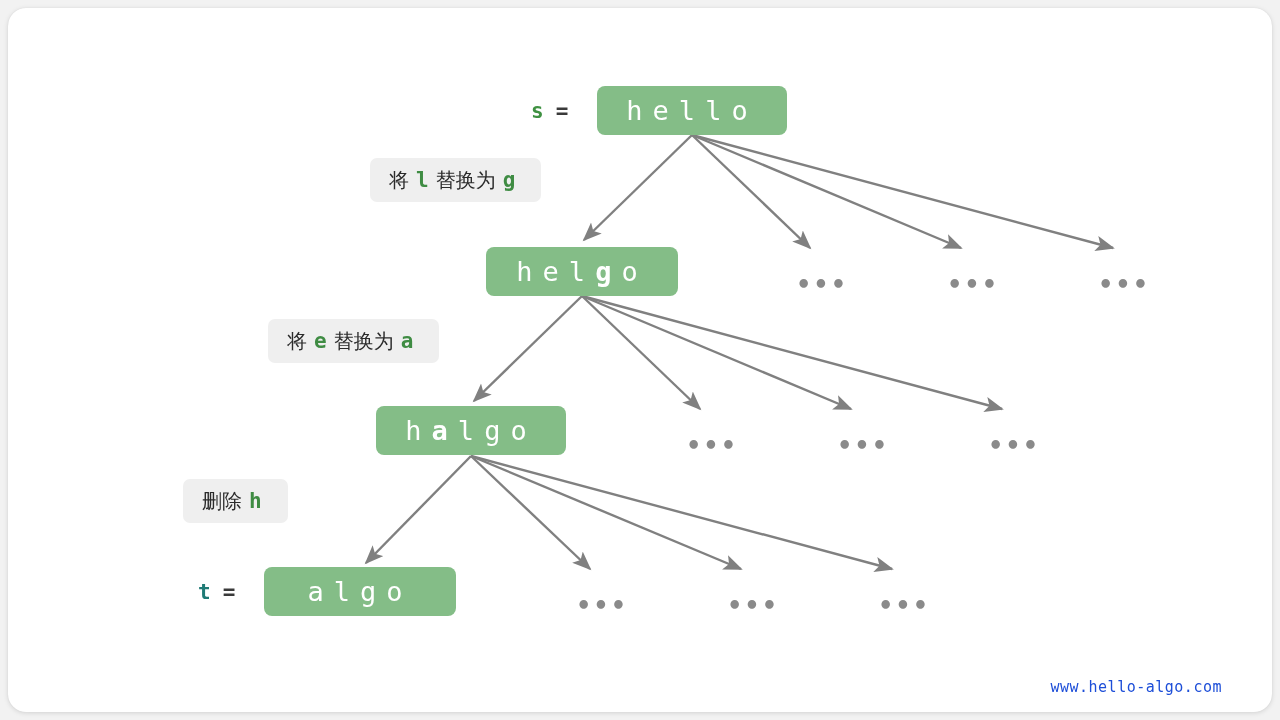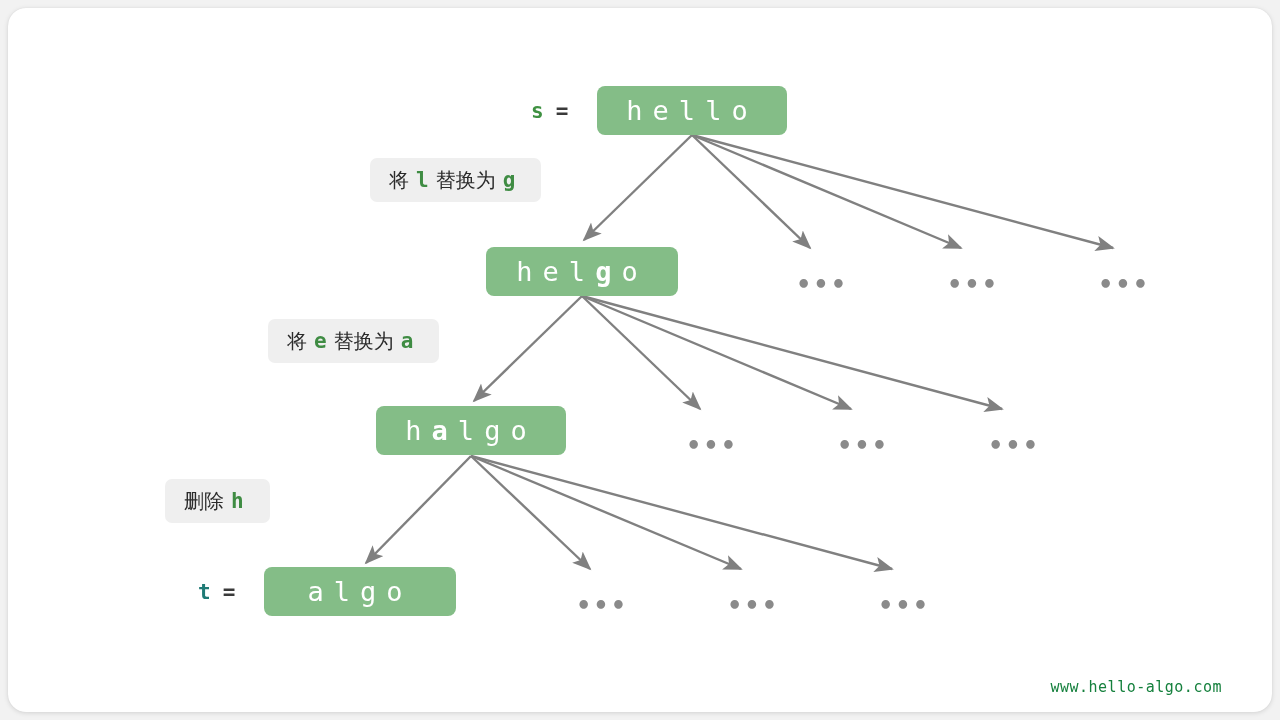--- a/index.html
+++ b/index.html
@@ -106,21 +106,21 @@
     letter-spacing: 2px;
     line-height: 1;
     white-space: pre;
   }
 
   
   #watermark {
     position: absolute;
     right: 58px;
     bottom: 24px;
-    color: #15803d;
+    color: #1d4ed8;
     font-family: "DejaVu Sans Mono", "Liberation Mono", monospace;
     font-size: 15px;
     letter-spacing: 0.5px;
     white-space: pre;
   }
 </style>
 </head>
 <body>
 
 <div id="canvas">
@@ -187,21 +187,21 @@
   </div>
 
   <div class="dots" style="left:686px; top:434px;">•••</div>
   <div class="dots" style="left:837px; top:434px;">•••</div>
   <div class="dots" style="left:988px; top:434px;">•••</div>
 
   <div class="strbox" style="left:376px; top:406px; width:190px;">
     <span class="ch">h</span><span class="ch hl">a</span><span class="ch">l</span><span class="ch">g</span><span class="ch">o</span>
   </div>
 
-  <div class="opchip" style="left:165px; top:479px;">
+  <div class="opchip" style="left:183px; top:479px;">
     <span>删除</span>
     <span class="mono">h</span>
   </div>
 
   <div class="dots" style="left:576px; top:594px;">•••</div>
   <div class="dots" style="left:727px; top:594px;">•••</div>
   <div class="dots" style="left:878px; top:594px;">•••</div>
 
   <div class="varlabel" style="left:198px; top:567px;">
     <span style="color:#1f7a75;">t</span>

